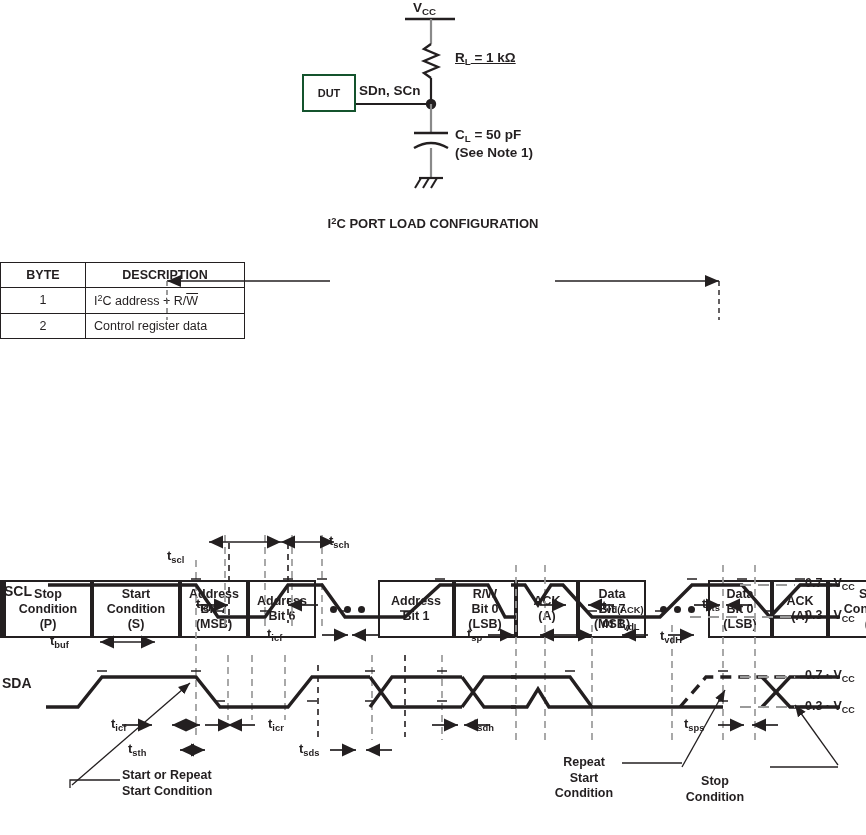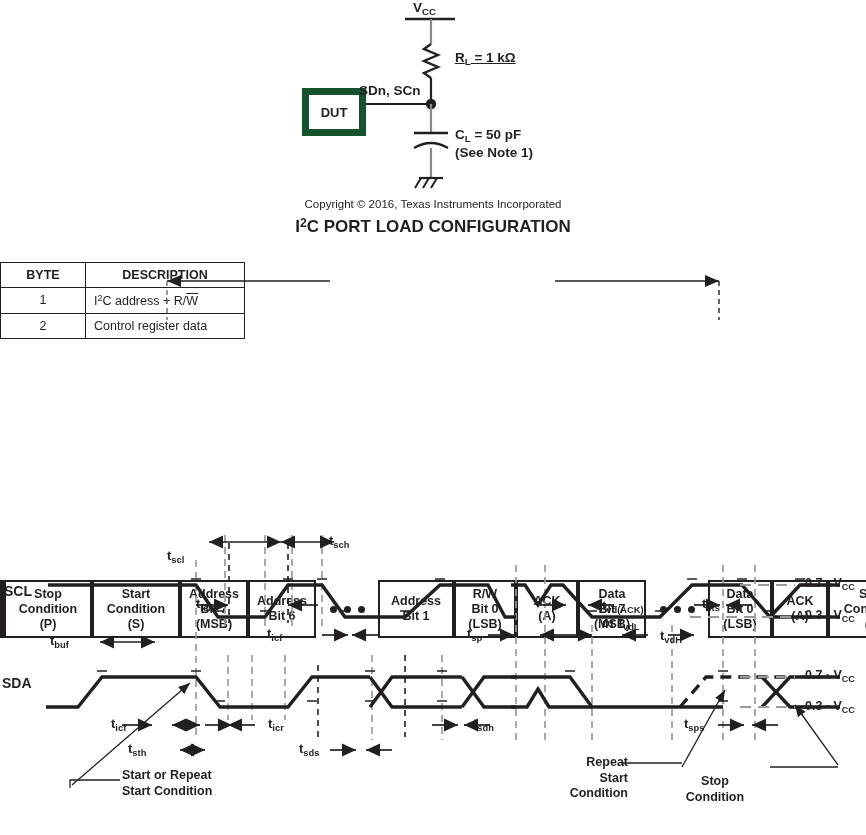--- a/index.html
+++ b/index.html
@@ -7,26 +7,26 @@
        font-family:"Liberation Sans","DejaVu Sans",sans-serif;
        color:#231f20;-webkit-font-smoothing:antialiased;}
   .abs{position:absolute;}
   svg{display:block;overflow:visible;}
   .sub{font-size:0.72em;vertical-align:-0.28em;}
   .sup{font-size:0.72em;vertical-align:0.42em;}
   .ovl{text-decoration:overline;}
 
   
   #load-config{left:0;top:0;width:866px;height:245px;}
-  #dut-box{left:302px;top:88px;width:50px;height:34px;border:7px solid #14532d;
+  #dut-box{left:302px;top:74px;width:50px;height:34px;border:2px solid #14532d;
            background:#fff;display:flex;align-items:center;justify-content:center;
-           font-size:13px;font-weight:bold;}
+           font-size:11px;font-weight:bold;}
   .cfg-lbl{font-size:13.5px;font-weight:bold;white-space:nowrap;line-height:1.22;}
   #copyright{left:0;top:198px;width:866px;font-size:11.5px;text-align:center;color:#231f20;}
-  #cfg-caption{left:0;top:216px;width:866px;font-size:17px;font-weight:bold;text-align:center;}
+  #cfg-caption{left:0;top:216px;width:866px;font-size:13px;font-weight:bold;text-align:center;}
 
   
   #bitseq{left:0;top:262px;width:866px;height:235px;}
   #twobytes{left:333px;top:270px;width:200px;font-size:12.5px;font-weight:bold;
             text-align:center;line-height:1.25;}
   #seqrow{position:absolute;left:0;top:318px;height:58px;display:flex;align-items:stretch;}
   .cell{border:2px solid #231f20;background:#fff;display:flex;flex-direction:column;
         align-items:center;justify-content:center;font-size:12.5px;font-weight:bold;
         line-height:1.2;box-sizing:border-box;padding:0 3px;}
   .gap{display:flex;align-items:center;justify-content:center;box-sizing:border-box;}
@@ -95,21 +95,20 @@
 
   <div class="abs cfg-lbl" style="left:455px;top:50px;text-decoration:underline;">
     <span>R</span><span class="sub">L</span><span> = 1 kΩ</span>
   </div>
 
   <div class="abs cfg-lbl" style="left:455px;top:127px;">
     <div><span>C</span><span class="sub">L</span><span> = 50 pF</span></div>
     <div>(See Note 1)</div>
   </div>
 
-  <div class="abs" id="copyright">Copyright © 2016, Texas Instruments Incorporated</div>
 
   <div class="abs" id="cfg-caption">
     <span>I</span><span class="sup">2</span><span>C PORT LOAD CONFIGURATION</span>
   </div>
 </div>
 
 <div class="abs" id="bitseq">
 
 
   <svg class="abs" style="left:0;top:0;" width="866" height="60">
@@ -415,21 +414,21 @@
     <span>0.3 · V</span><span class="sub">CC</span></div>
   <div class="abs vlab" style="left:805px;top:163px;">
     <span>0.7 · V</span><span class="sub">CC</span></div>
   <div class="abs vlab" style="left:805px;top:194px;">
     <span>0.3 · V</span><span class="sub">CC</span></div>
 
   <div class="abs ann" style="left:122px;top:263px;text-align:left;">
     <div>Start or Repeat</div>
     <div>Start Condition</div>
   </div>
-  <div class="abs ann" style="left:540px;top:250px;width:88px;text-align:right;">
+  <div class="abs ann" style="left:540px;top:250px;width:88px;">
     <div>Repeat</div>
     <div>Start</div>
     <div>Condition</div>
   </div>
   <div class="abs ann" style="left:672px;top:269px;width:86px;">
     <div>Stop</div>
     <div>Condition</div>
   </div>
 
 </div>

